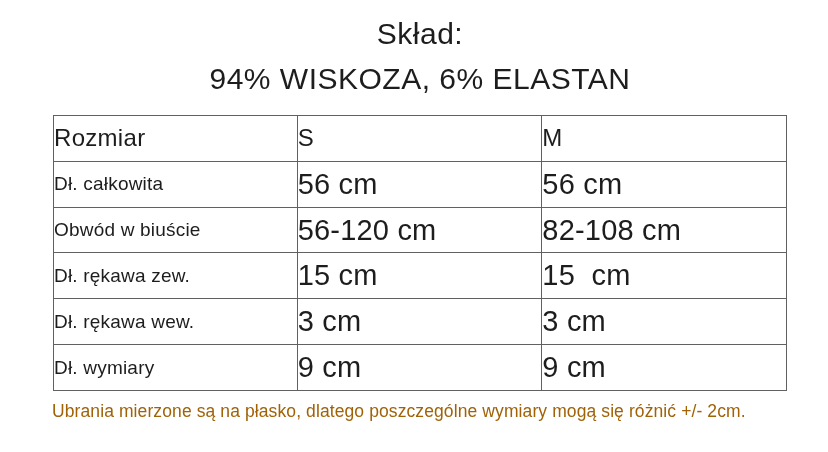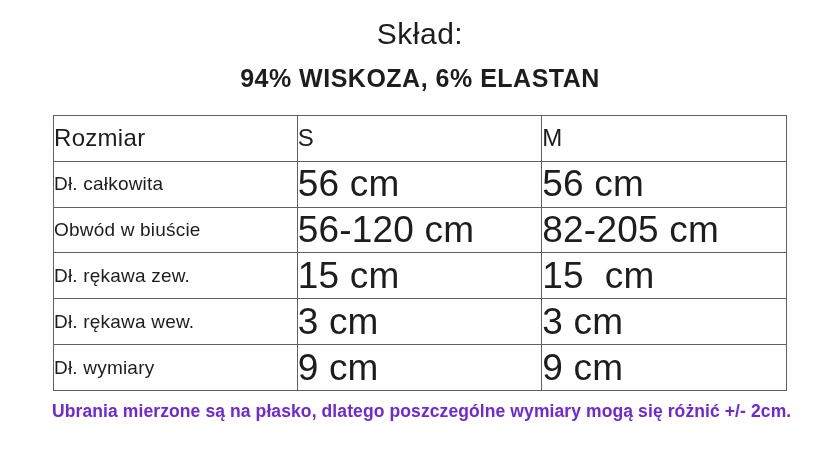--- a/index.html
+++ b/index.html
@@ -17,46 +17,46 @@
     overflow: hidden;
   }
   .header-block {
     position: absolute;
     top: 11px; left: 53px; width: 734px;
     text-align: center;
     line-height: 45px;
     letter-spacing: 0.5px;
   }
   .title-line { font-size: 30px; font-weight: 400; }
-  .composition-line { font-size: 25px; font-weight: 700; }
+  .composition-line { font-size: 30px; font-weight: 400; }
   .size-table {
     position: absolute;
     top: 115px; left: 53px;
     width: 734px; height: 276px;
     border-collapse: collapse;
     table-layout: fixed;
   }
   .size-table td {
     border: 1.5px solid #616161;
     text-align: left;
     vertical-align: middle;
     padding: 0;
     height: 44px;
     overflow: hidden;
   }
   .cell-header { font-size: 24px; letter-spacing: 0.3px; }
   .cell-label  { font-size: 19px; letter-spacing: 0.2px; }
-  .cell-value  { font-size: 37px; letter-spacing: 0.2px; white-space: pre-wrap; }
+  .cell-value  { font-size: 29px; letter-spacing: 0.2px; white-space: pre-wrap; }
   .footnote {
     position: absolute;
     top: 401px; left: 52px; width: 750px;
     font-size: 17.5px;
-    font-weight: 700;
+    font-weight: 400;
     letter-spacing: 0.1px;
-    color: #6d28d9;
+    color: #a16207;
   }
 </style>
 </head>
 <body>
 
 <div class="sheet">
 
   <div class="header-block">
     <div class="title-line">Skład:</div>
     <div class="composition-line">94% WISKOZA, 6% ELASTAN</div>
@@ -75,21 +75,21 @@
         <td class="cell-header">M</td>
       </tr>
       <tr>
         <td class="cell-label">Dł. całkowita</td>
         <td class="cell-value">56 cm</td>
         <td class="cell-value">56 cm</td>
       </tr>
       <tr>
         <td class="cell-label">Obwód w biuście</td>
         <td class="cell-value">56-120 cm</td>
-        <td class="cell-value">82-205 cm</td>
+        <td class="cell-value">82-108 cm</td>
       </tr>
       <tr>
         <td class="cell-label">Dł. rękawa zew.</td>
         <td class="cell-value">15 cm</td>
         <td class="cell-value">15  cm</td>
       </tr>
       <tr>
         <td class="cell-label">Dł. rękawa wew.</td>
         <td class="cell-value">3 cm</td>
         <td class="cell-value">3 cm</td>

